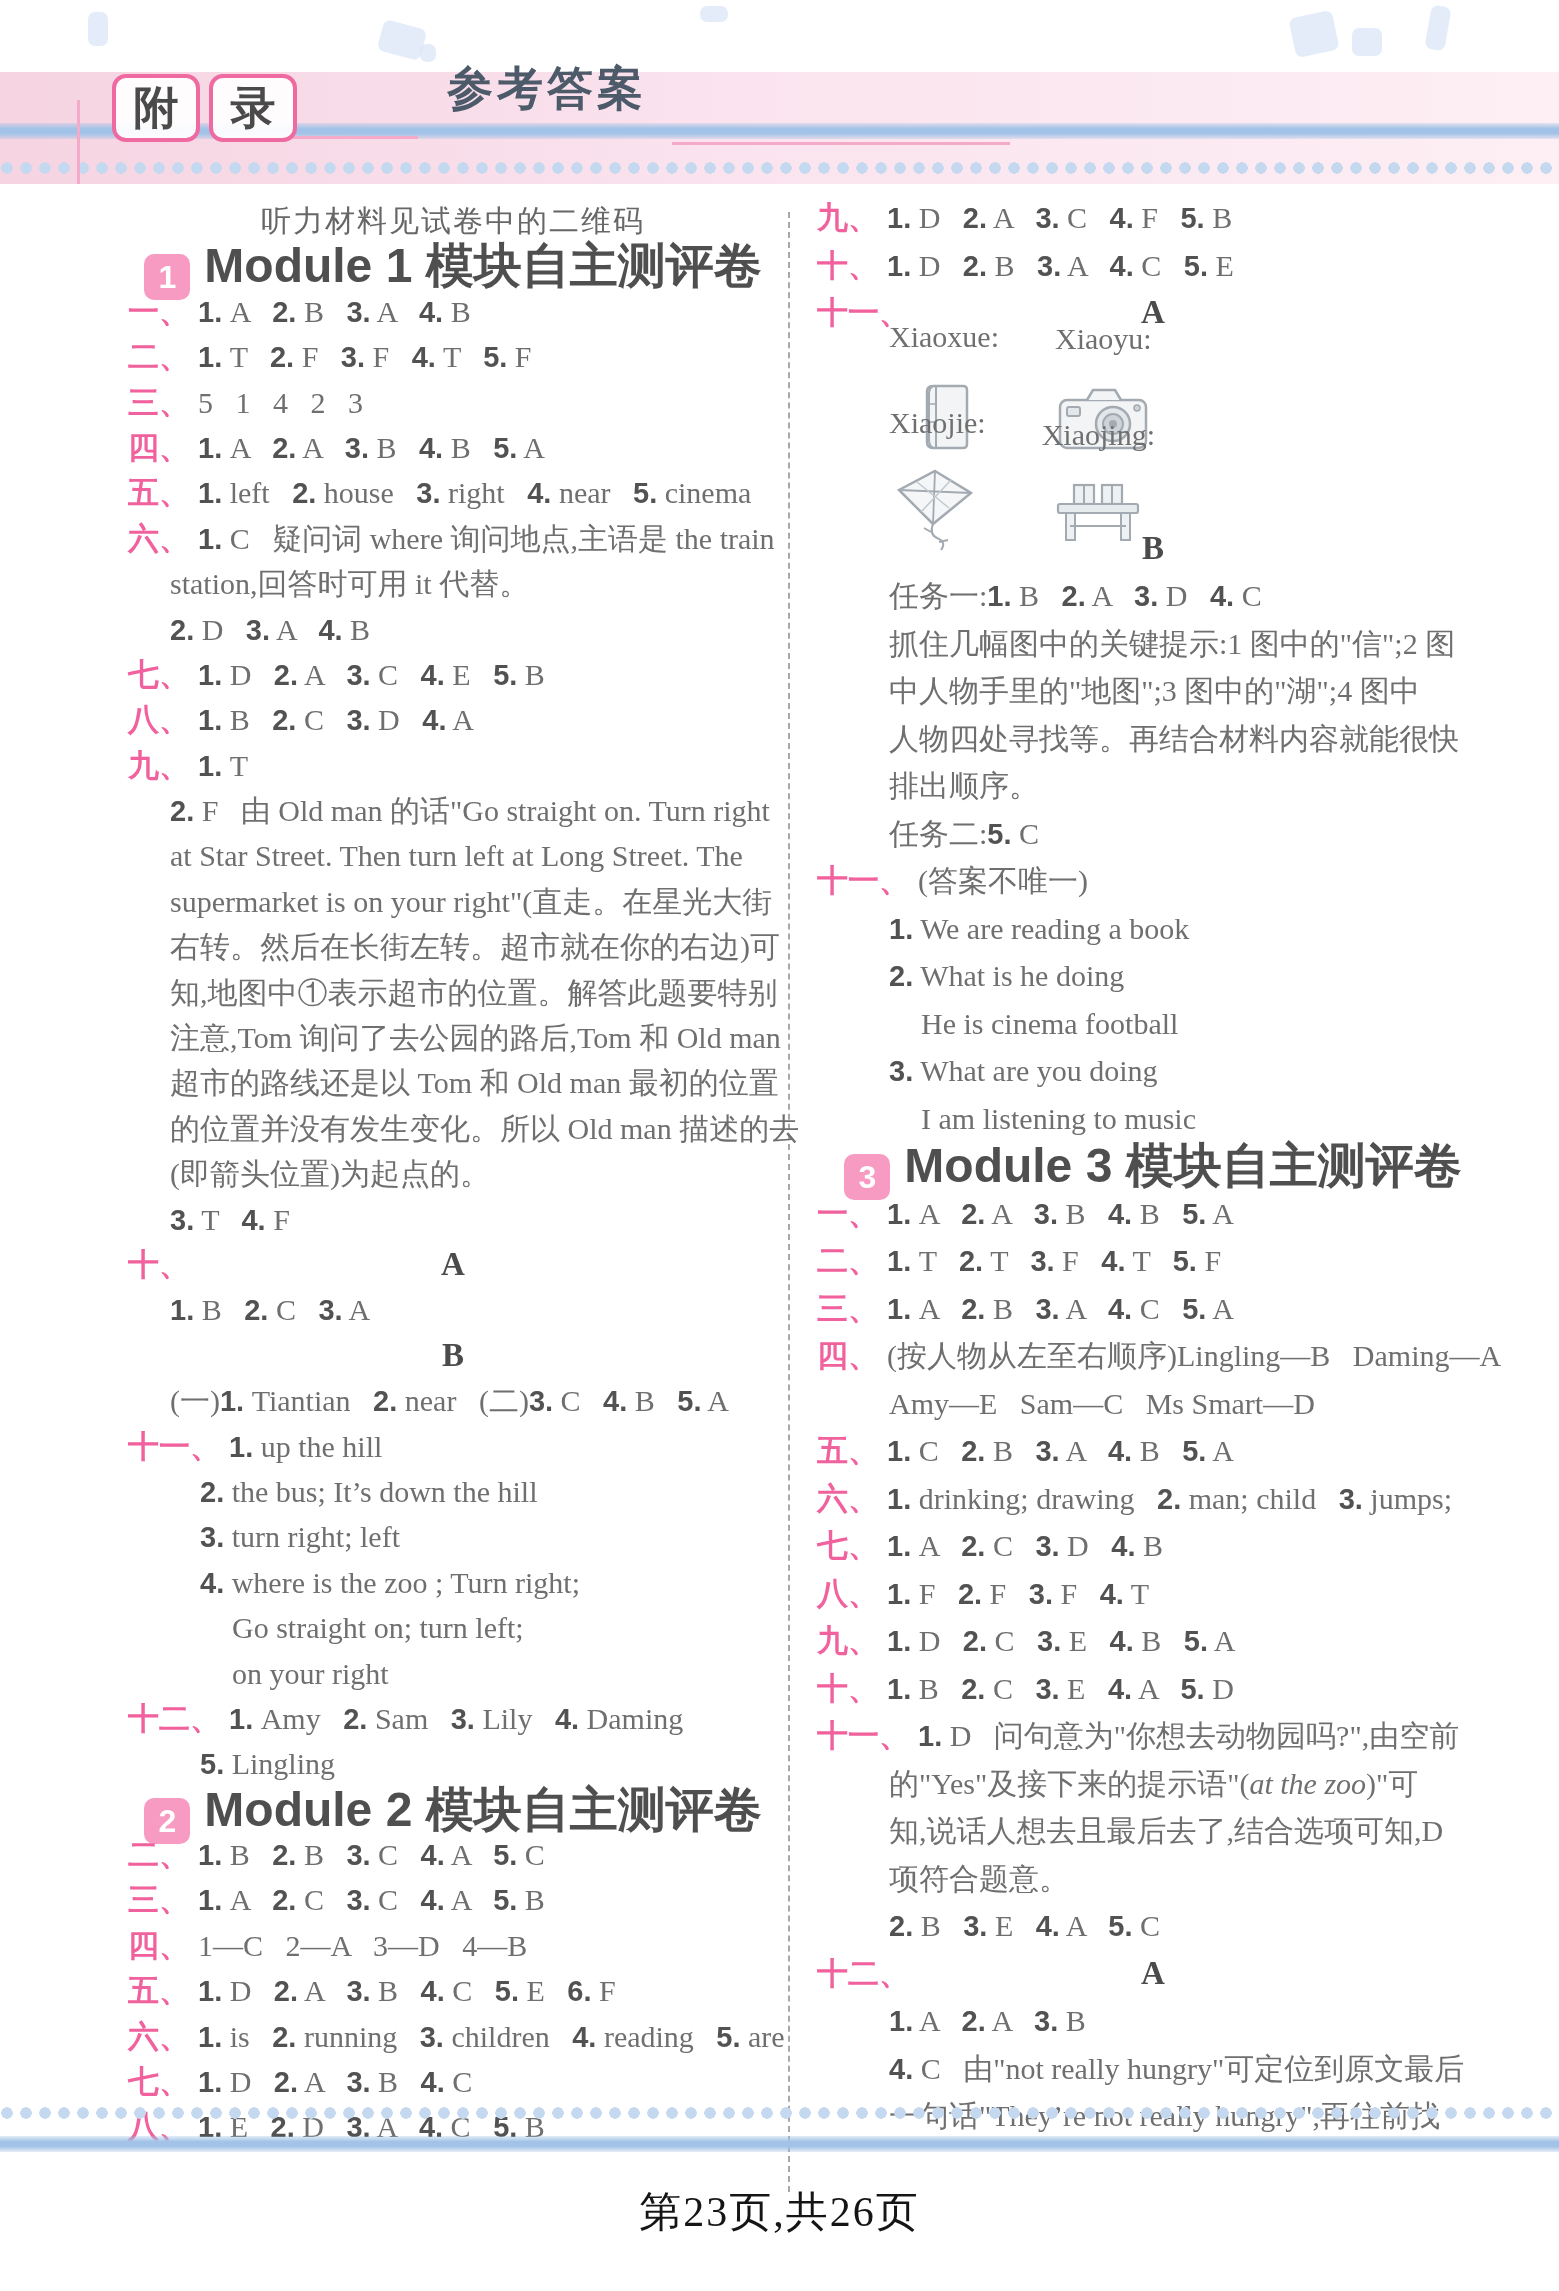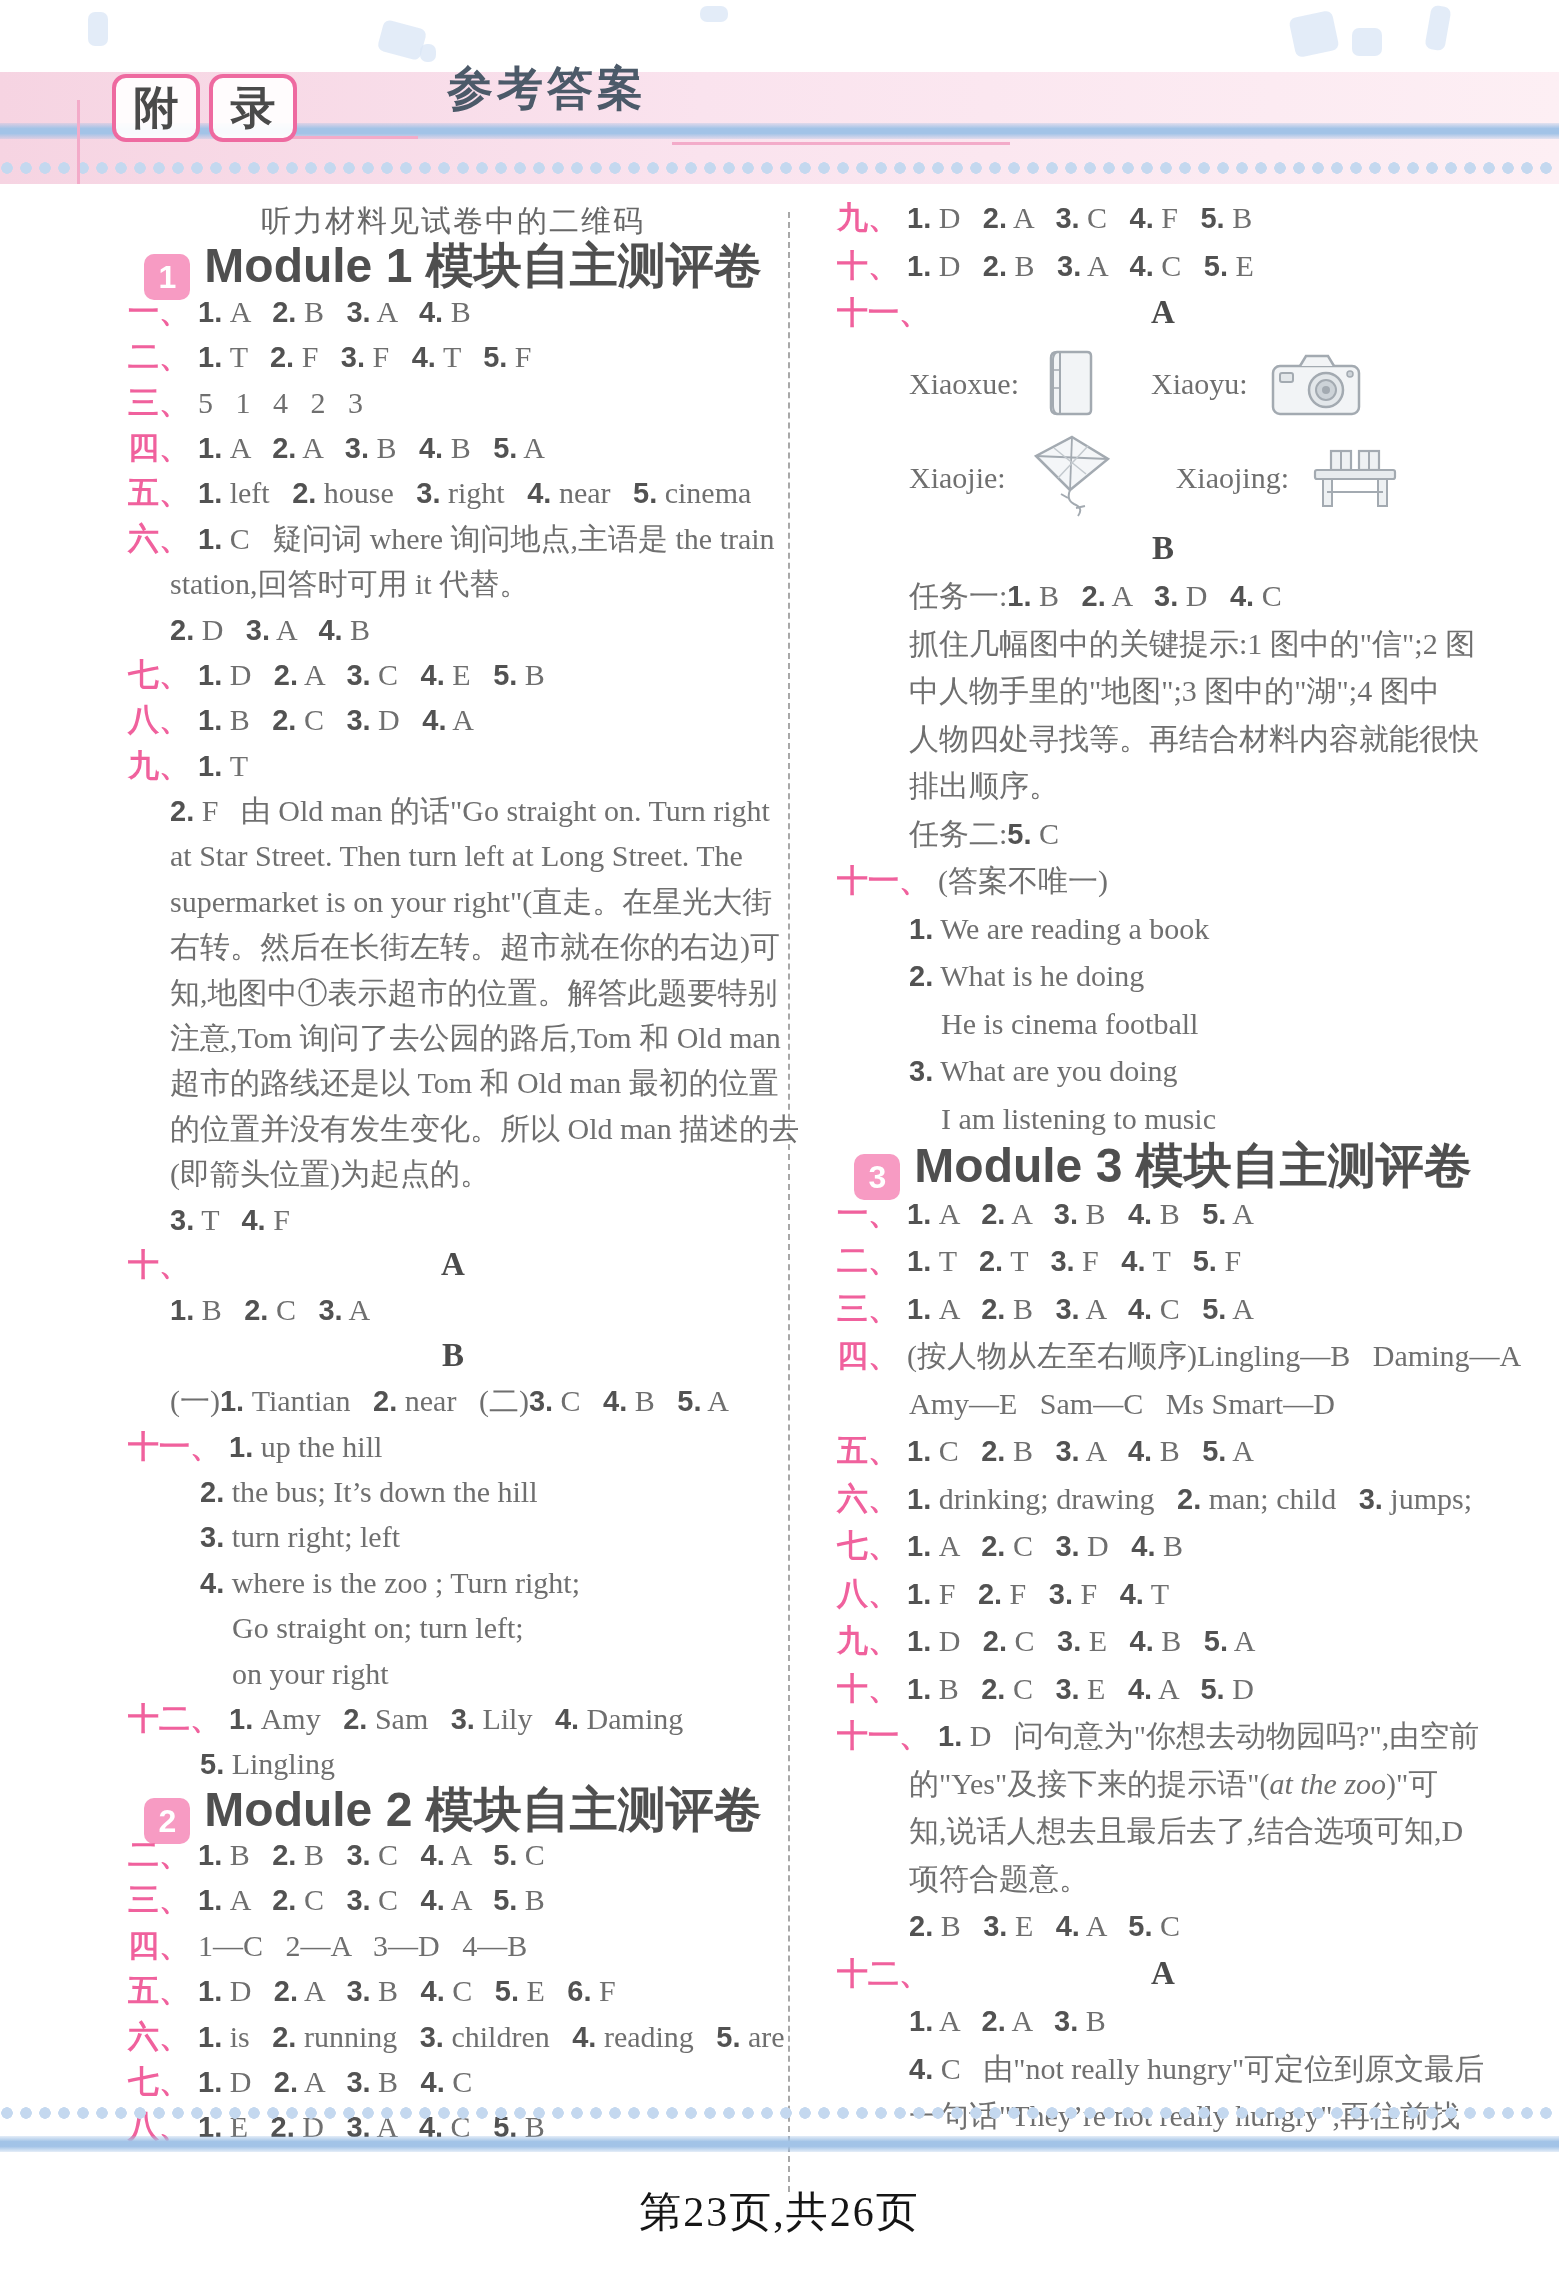--- a/index.html
+++ b/index.html
@@ -34,39 +34,39 @@
         background:rgba(255,255,255,.92);color:#4a4a4a;font-weight:bold;font-size:45px;
         line-height:60px;text-align:center;font-family:"Liberation Sans",sans-serif;}
   .title{position:absolute;left:392px;top:58px;margin:0;width:310px;text-align:center;
         font-size:46px;font-weight:bold;color:var(--title);letter-spacing:4px;}
   
   .divider{position:absolute;left:788px;top:212px;height:1980px;border-left:2px dashed #a8a8a8;}
   .col{position:absolute;font-size:30px;line-height:45.4px;}
   .col.left {left:128px;top:198px;width:650px;}
   .col.right{left:817px;top:194px;width:672px;line-height:47.5px;}
   .line{height:45.4px;white-space:pre;}
-  .col.right .line{height:47.5px;margin-left:20px;}
+  .col.right .line{height:47.5px;}
   .line .txt{white-space:pre;}
   .ind1{padding-left:42px;}
   .ind2{padding-left:72px;}
   .ind3{padding-left:104px;}
   .note{text-align:center;color:#676767;letter-spacing:2px;}
   .lab{color:var(--pink);font-weight:bold;font-family:"Liberation Sans",sans-serif;
        font-size:31px;margin-right:8px;}
   .n{font-weight:bold;color:var(--num);font-family:"Liberation Sans",sans-serif;font-size:29px;}
   .module{text-align:center;}
   .mbadge{display:inline-block;width:46px;height:46px;background:var(--badge);border-radius:10px;
         color:#fff;font-weight:bold;font-family:"Liberation Sans",sans-serif;font-size:32px;
         line-height:46px;text-align:center;margin-right:14px;vertical-align:-6px;}
   .mtitle{font-family:"Liberation Sans",sans-serif;font-weight:bold;color:#4f4f4f;font-size:48px;}
   .centerline{position:relative;text-align:center;}
   .letter{font-weight:bold;color:var(--dark);font-size:33px;}
   .labAbs{position:absolute;left:0;top:0;}
   .iconsrow{height:94px !important;display:flex;align-items:center;gap:56px;padding-left:72px;}
-  .icitem{display:flex;align-items:center;gap:22px;}
+  .icitem{display:flex;align-items:center;gap:22px;flex-direction:column;}
   .ilab{font-size:30px;}
   .icon svg{display:block;}
   
   .footer{position:absolute;left:0;top:2184px;width:100%;text-align:center;
         font-size:42px;color:#151515;letter-spacing:2px;}
 </style>
 </head>
 <body>
 
 <div class="page">

